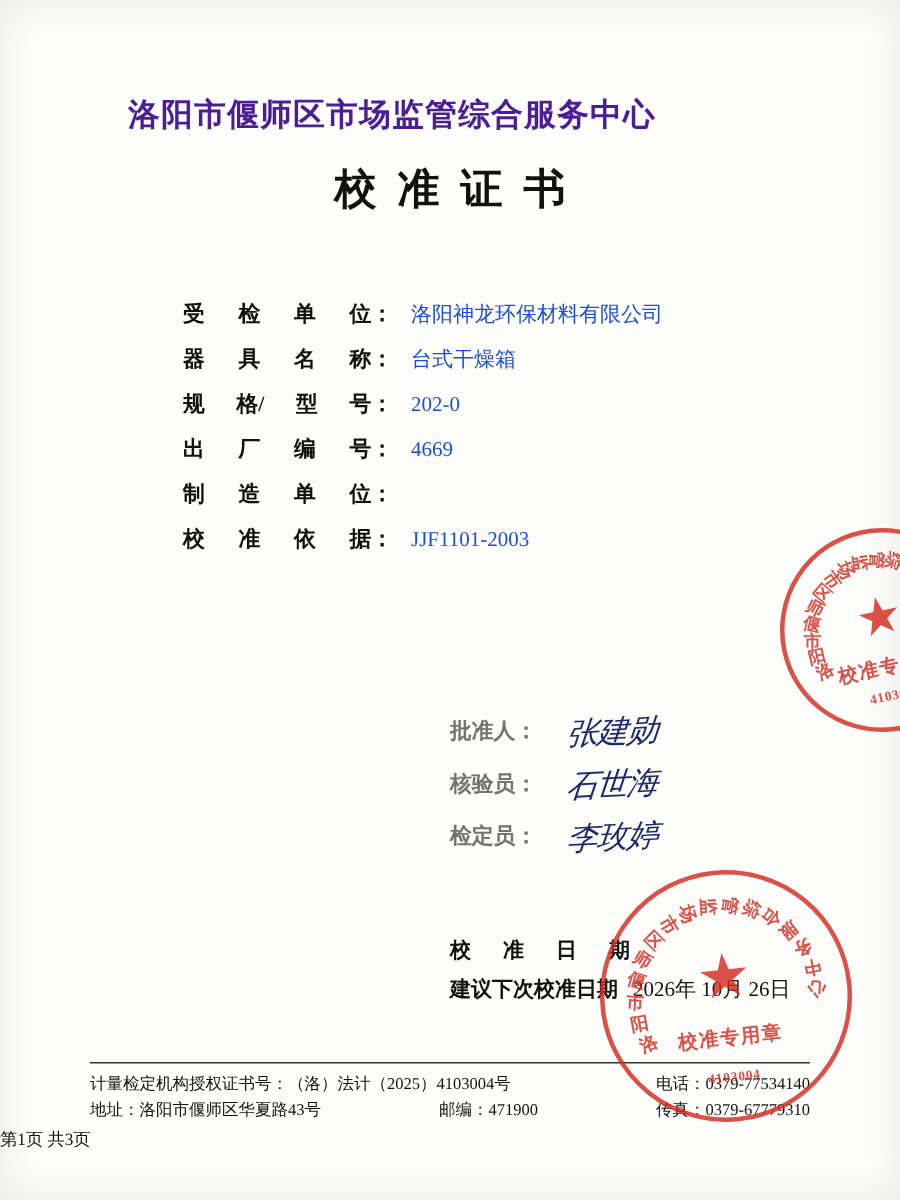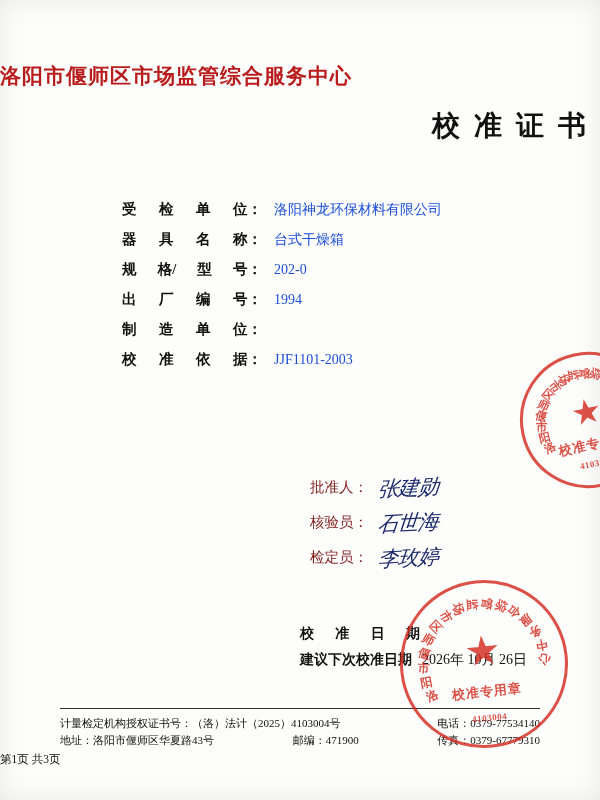--- a/index.html
+++ b/index.html
@@ -29,31 +29,32 @@
     inset: 0;
     box-shadow: inset 0 0 26px rgba(140,140,140,0.18);
     pointer-events: none;
   }
 
   .org-title {
     position: absolute;
     top: 62px;
     left: 0;
     width: 523px;
+    text-align: center;
     font-size: 21px;
     font-weight: bold;
     letter-spacing: 1px;
-    color: #b91c1c;
+    color: #4c1d95;
   }
   .doc-title {
     position: absolute;
     top: 107px;
     left: 0;
     width: 600px;
-    text-align: right;
+    text-align: center;
     font-size: 28px;
     font-weight: bold;
     letter-spacing: 14px;
     text-indent: 14px;
     color: #111;
   }
   .cert-no {
     position: absolute;
     top: 160px;
     left: 0;
@@ -97,23 +98,22 @@
     width: 270px;
   }
   .sign-row {
     display: flex;
     align-items: center;
     height: 35px;
   }
   .sign-label {
     width: 78px;
     font-size: 14.5px;
-    font-weight: normal;
-    color: #7f1d1d;
-    text-align: center;
+    font-weight: bold;
+    color: #737373;
   }
   .sign-value {
     font-size: 21px;
     color: #1b2a6b;
     font-family: "Liberation Serif", serif;
     font-style: italic;
     transform: skewX(-8deg) rotate(-3deg);
     letter-spacing: -1px;
     white-space: nowrap;
   }
@@ -281,21 +281,21 @@
       <div class="field-value">202-0</div>
     </div>
 
     <div class="field-row">
       <div class="field-label">
         <span>出</span>
           <span>厂</span>
           <span>编</span>
           <span>号：</span>
       </div>
-      <div class="field-value">1994</div>
+      <div class="field-value">4669</div>
     </div>
 
     <div class="field-row">
       <div class="field-label">
         <span>制</span>
           <span>造</span>
           <span>单</span>
           <span>位：</span>
       </div>
     </div>

